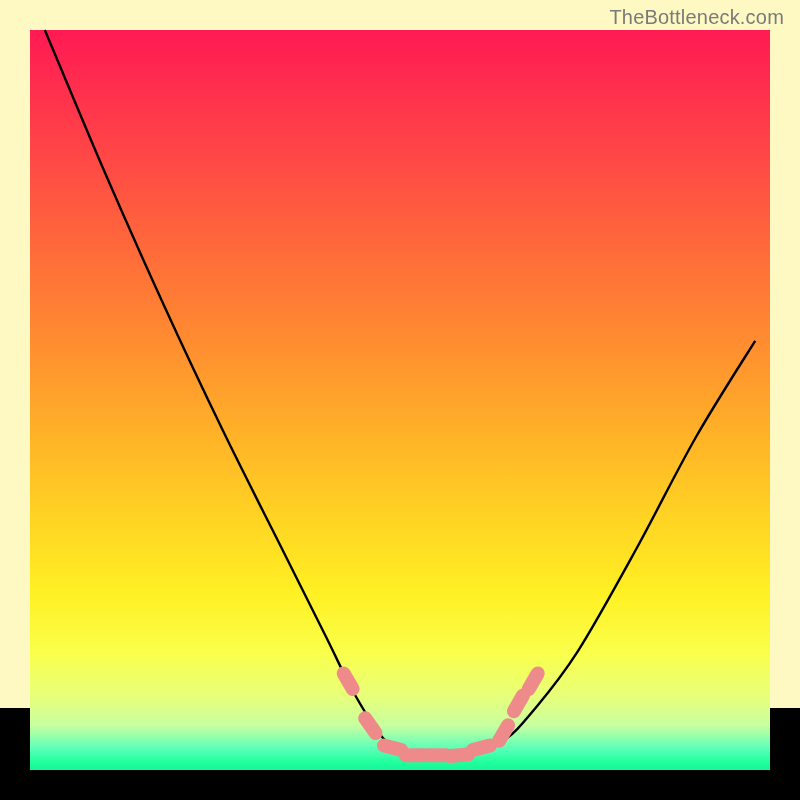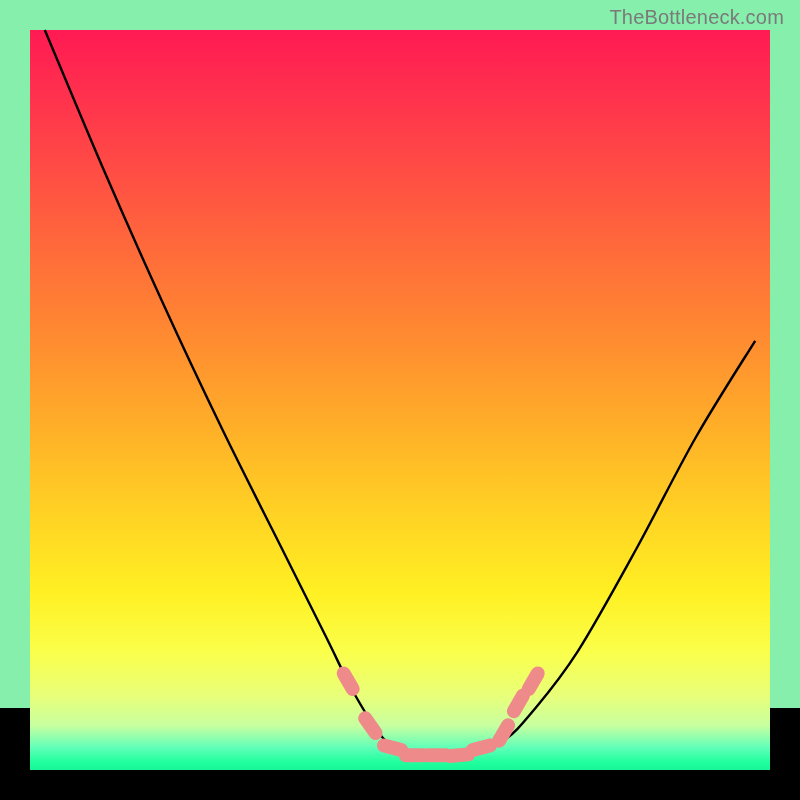--- a/index.html
+++ b/index.html
@@ -8,21 +8,21 @@
     width: 800px;
     height: 800px;
     background: #000;
     overflow: hidden;
     font-family: Arial, Helvetica, sans-serif;
   }
   .frame {
     position: relative;
     width: 800px;
     height: 708px;
-    background: #86efac;
+    background: #fef9c3;
   }
   .plot-area {
     position: absolute;
     left: 30px;
     top: 30px;
     width: 740px;
     height: 740px;
     
     background: linear-gradient(to bottom,
       #ff1a53 0%,

